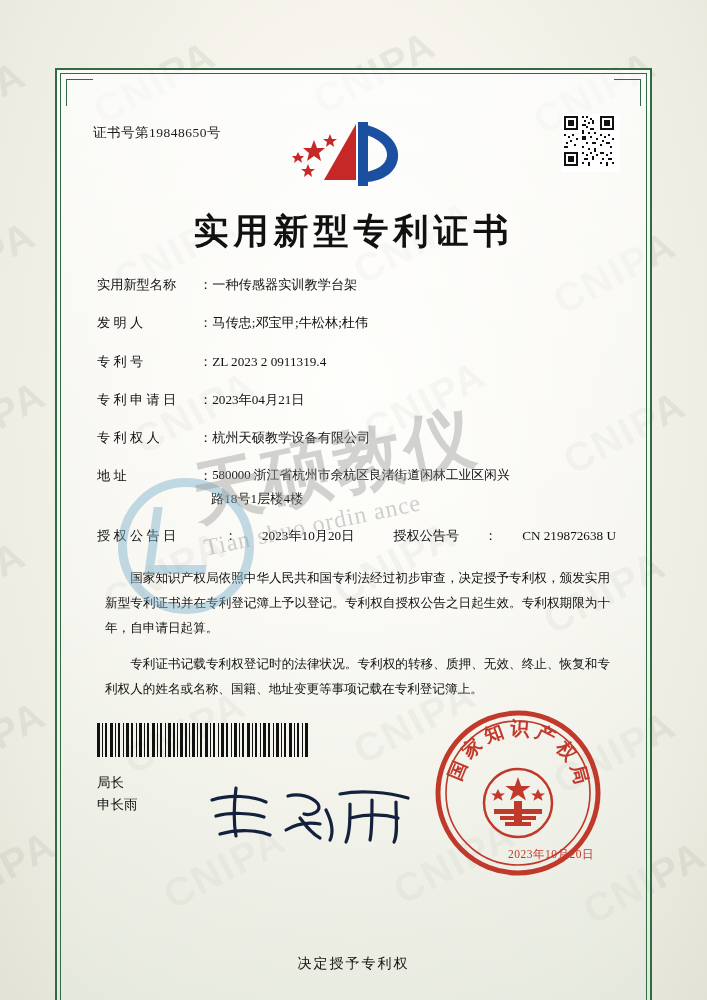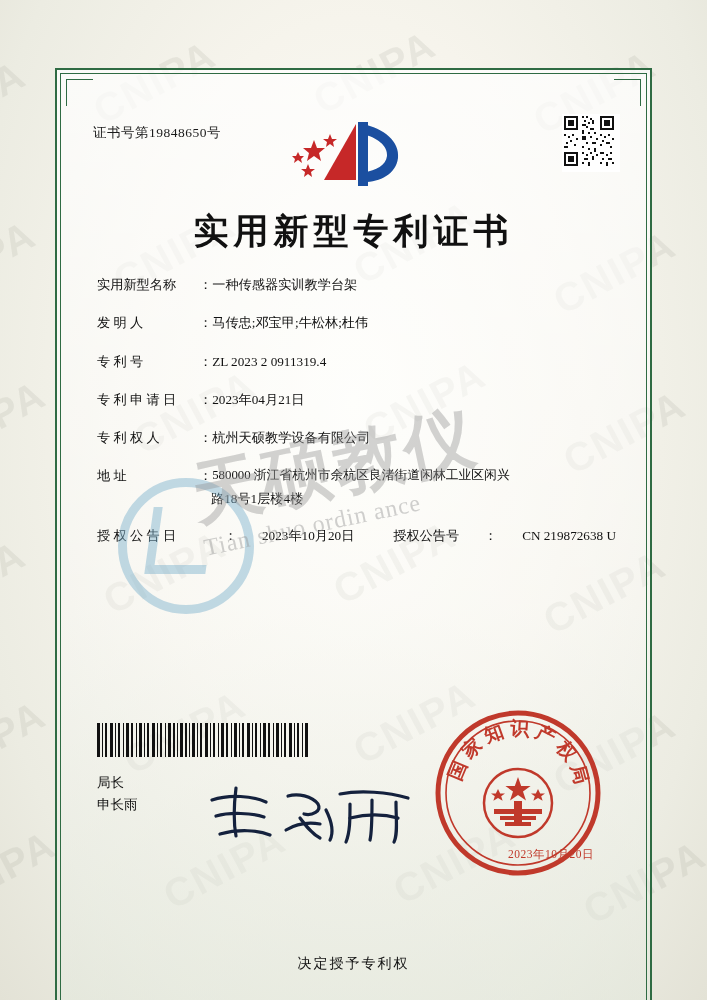--- a/index.html
+++ b/index.html
@@ -458,20 +458,24 @@
         <div class="row two">
           <span class="lab">授 权 公 告 日</span>
           <span class="sep">：</span>
           <span class="val">2023年10月20日</span>
           <span class="lab2">授权公告号</span>
           <span class="sep2">：</span>
           <span class="val">CN 219872638 U</span>
         </div>
       </div>
 
+      <div class="paras">
+        <p>国家知识产权局依照中华人民共和国专利法经过初步审查，决定授予专利权，颁发实用新型专利证书并在专利登记簿上予以登记。专利权自授权公告之日起生效。专利权期限为十年，自申请日起算。</p>
+        <p>专利证书记载专利权登记时的法律状况。专利权的转移、质押、无效、终止、恢复和专利权人的姓名或名称、国籍、地址变更等事项记载在专利登记簿上。</p>
+      </div>
 
       <div class="barcode">
         <svg width="214" height="34" viewBox="0 0 214 34" shape-rendering="crispEdges">
           <g fill="#111">
             <rect x="0" y="0" width="3" height="34"></rect>
               <rect x="5" y="0" width="1" height="34"></rect>
             <rect x="8" y="0" width="2" height="34"></rect>
               <rect x="13" y="0" width="3" height="34"></rect>
             <rect x="18" y="0" width="1" height="34"></rect>
               <rect x="21" y="0" width="2" height="34"></rect>

